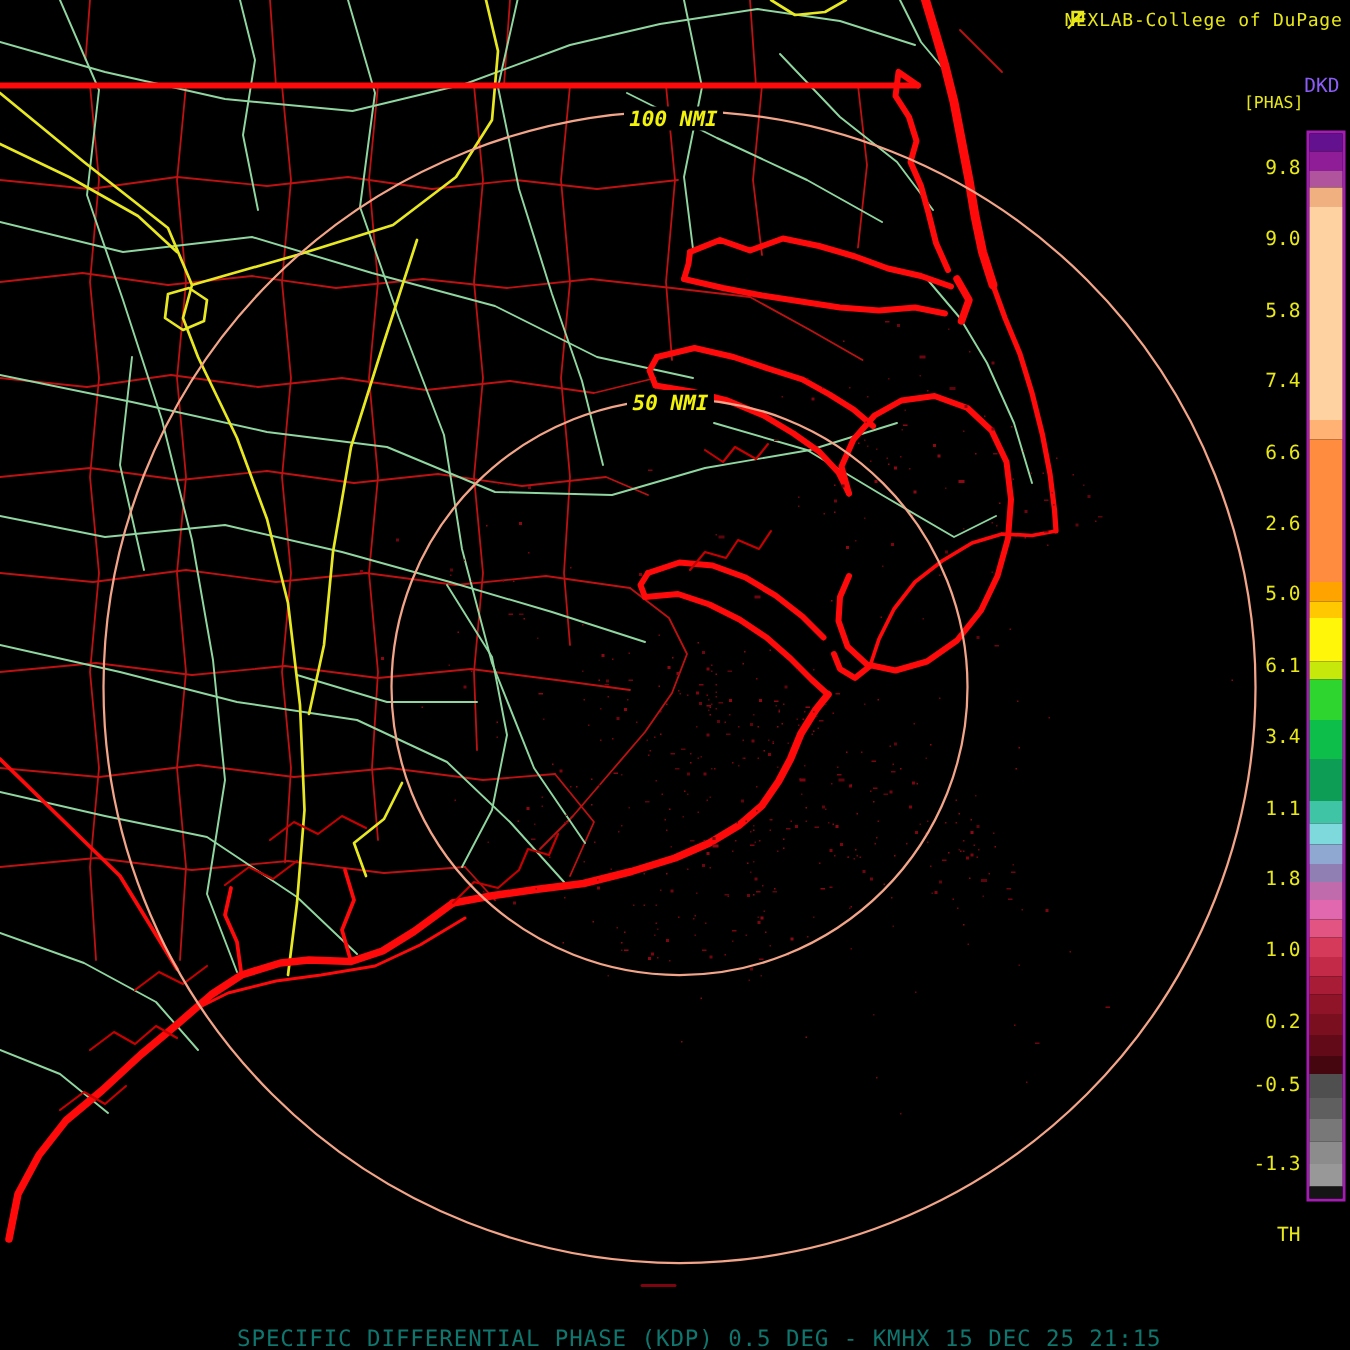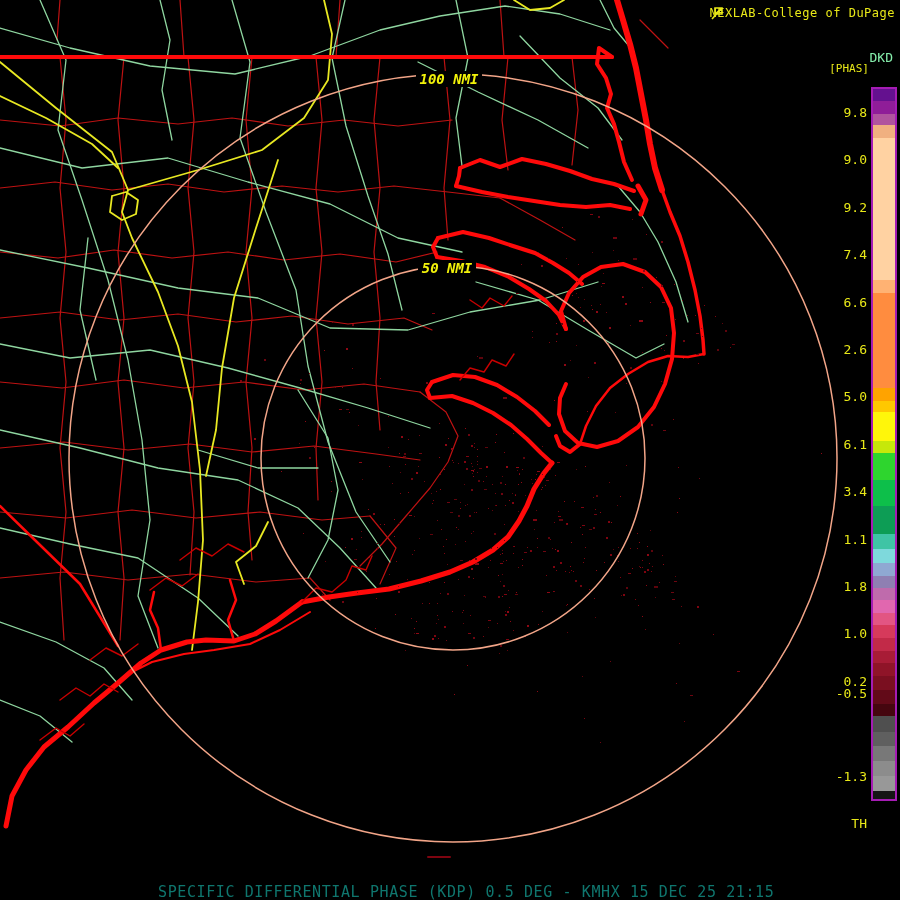--- a/index.html
+++ b/index.html
@@ -2,21 +2,21 @@
 <html><head>
 <meta charset="utf-8">
 <style>
   html,body{margin:0;padding:0;background:#000;}
   .stage{position:relative;width:900px;height:900px;background:#000;overflow:hidden;
          font-family:"DejaVu Sans Mono",monospace;}
   .stage svg{position:absolute;left:0;top:0;}
   .title-row{position:absolute;top:6px;right:5px;display:flex;align-items:center;gap:4px;}
   .title-text{color:#E8E818;font-size:12px;letter-spacing:0.5px;white-space:pre;}
   .logo{width:14px;height:14px;display:block;}
-  .prod-code{position:absolute;top:50px;right:7px;color:#86efac;font-size:13px;}
+  .prod-code{position:absolute;top:50px;right:7px;color:#8b5cf6;font-size:13px;}
   .prod-unit{position:absolute;top:62px;right:31px;color:#E8E818;font-size:11px;}
   .cbar{position:absolute;left:871px;top:87px;width:22px;height:710px;
         border:2px solid #A51CB4;display:flex;flex-direction:column;}
   .cbar-seg{width:100%;}
   .cbar-label{position:absolute;right:33px;width:70px;text-align:right;
               color:#E8E818;font-size:13px;line-height:14px;height:14px;}
   .caption{position:absolute;left:158px;top:883px;color:#0f766e;font-size:15px;
            letter-spacing:0.6px;white-space:pre;}
 </style>
 </head>
@@ -670,27 +670,27 @@
       <div class="cbar-seg" style="height: 14px; background: rgb(95, 95, 95);"></div>
       <div class="cbar-seg" style="height: 15px; background: rgb(120, 120, 120);"></div>
       <div class="cbar-seg" style="height: 15px; background: rgb(140, 140, 140);"></div>
       <div class="cbar-seg" style="height: 15px; background: rgb(152, 152, 152);"></div>
       <div class="cbar-seg" style="height: 8px; background: rgb(21, 21, 21);"></div>
     </div>
 
   <div class="caption">SPECIFIC DIFFERENTIAL PHASE (KDP) 0.5 DEG - KMHX 15 DEC 25 21:15</div>
 <div class="cbar-label" style="top: 106px;">9.8</div>
     <div class="cbar-label" style="top: 153.4px;">9.0</div>
-    <div class="cbar-label" style="top: 200.8px;">9.2</div>
+    <div class="cbar-label" style="top: 200.8px;">5.8</div>
     <div class="cbar-label" style="top: 248.2px;">7.4</div>
     <div class="cbar-label" style="top: 295.6px;">6.6</div>
     <div class="cbar-label" style="top: 343px;">2.6</div>
     <div class="cbar-label" style="top: 390.4px;">5.0</div>
     <div class="cbar-label" style="top: 437.8px;">6.1</div>
     <div class="cbar-label" style="top: 485.2px;">3.4</div>
     <div class="cbar-label" style="top: 532.6px;">1.1</div>
     <div class="cbar-label" style="top: 580px;">1.8</div>
     <div class="cbar-label" style="top: 627.4px;">1.0</div>
     <div class="cbar-label" style="top: 674.8px;">0.2</div>
-    <div class="cbar-label" style="top: 687px;">-0.5</div>
+    <div class="cbar-label" style="top: 717px;">-0.5</div>
     <div class="cbar-label" style="top: 769.6px;">-1.3</div>
     <div class="cbar-label" style="top: 817px;">TH</div>
   </div>
 
 </body></html>

